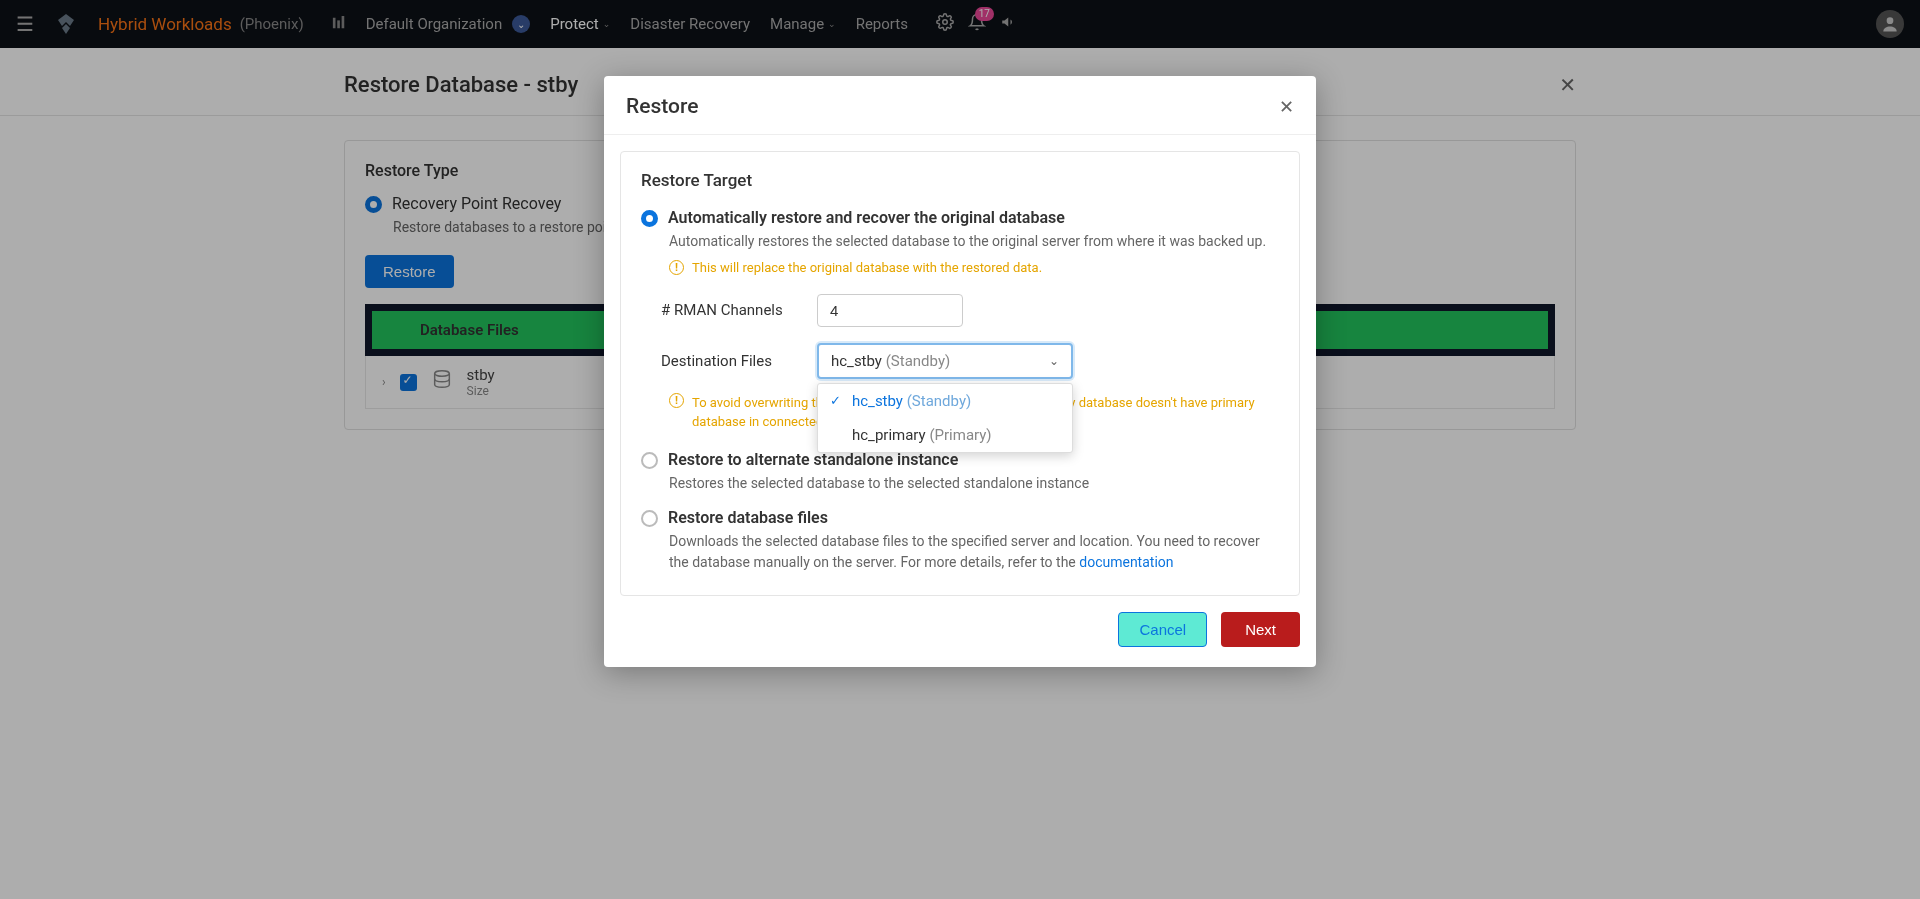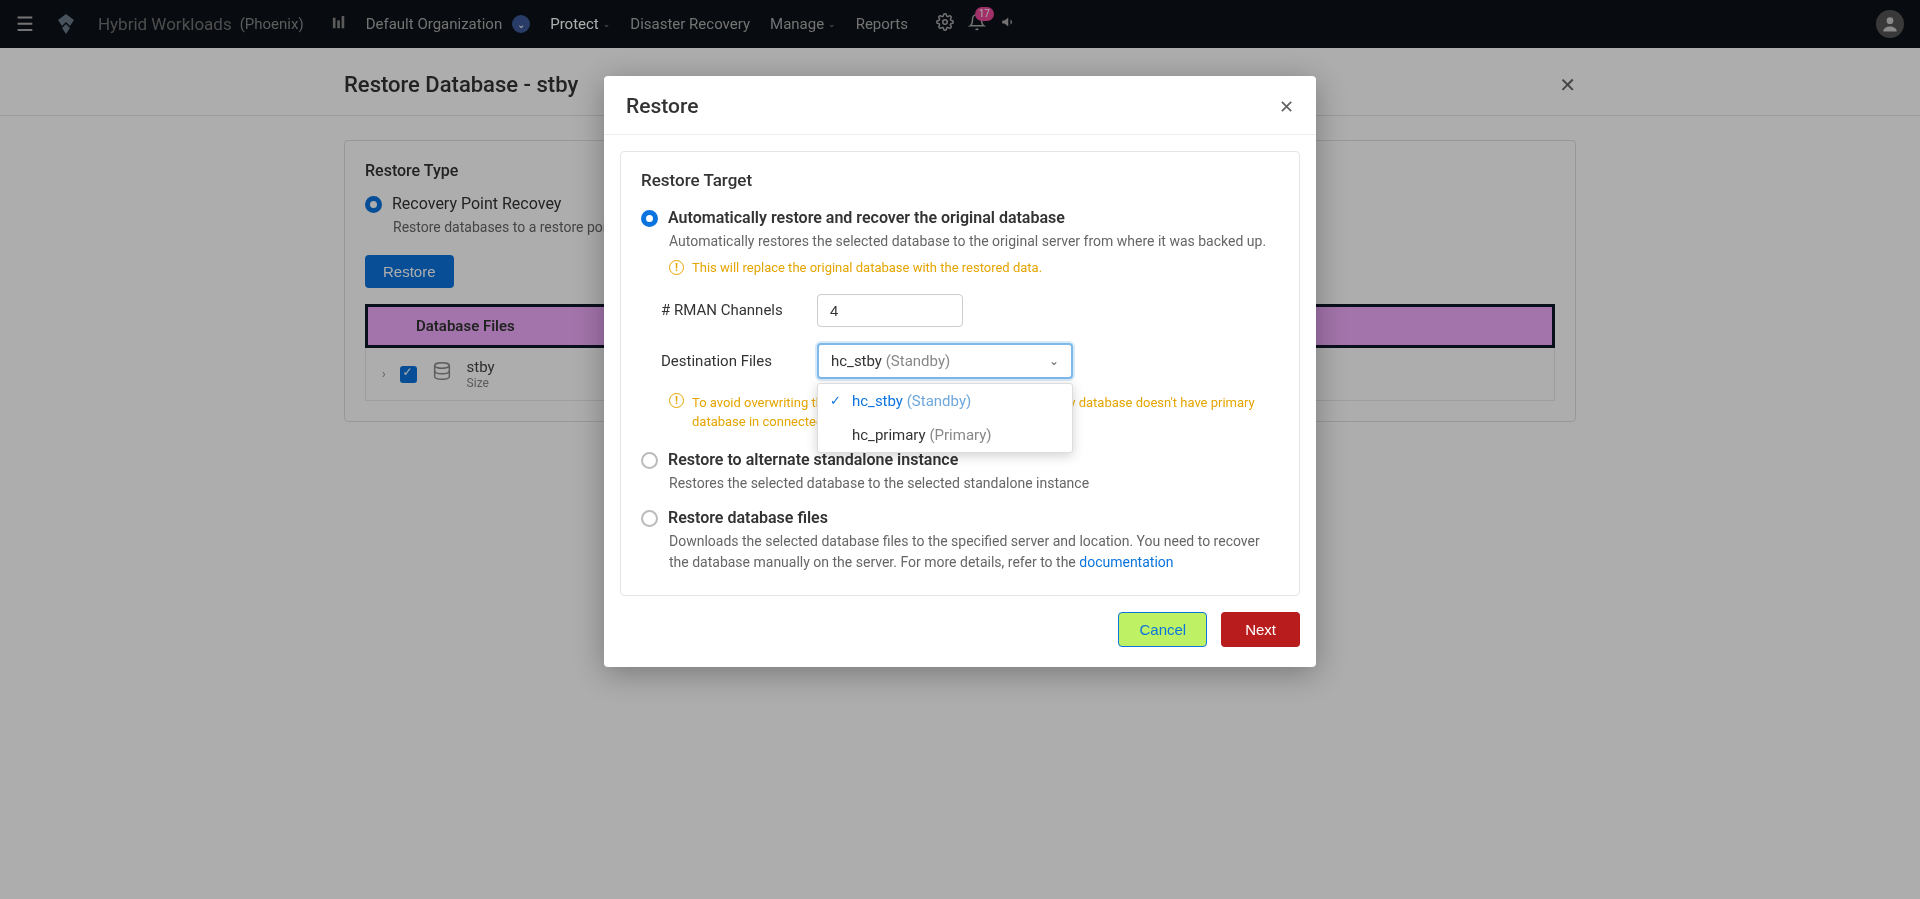--- a/index.html
+++ b/index.html
@@ -2,21 +2,21 @@
 <html><head>
 <meta charset="utf-8">
 <style>
   * { box-sizing: border-box; margin: 0; padding: 0; }
   html, body { width: 100%; height: 100%; font-family: -apple-system, BlinkMacSystemFont, "Segoe UI", Roboto, "Helvetica Neue", Arial, sans-serif; background: #fff; color: #333; }
   
   
   .navbar { background: #0d1117; height: 48px; display: flex; align-items: center; padding: 0 16px; gap: 20px; position: relative; }
   .hamburger { color: #aaa; font-size: 20px; cursor: pointer; }
   .logo { width: 24px; height: 24px; }
-  .product-name { color: #737373; font-size: 17px; font-weight: 400; }
+  .product-name { color: #f97316; font-size: 17px; font-weight: 400; }
   .product-sub { color: #888; font-size: 15px; margin-left: -12px; }
   .org-icon { color: #888; font-size: 14px; margin-left: 8px; }
   .org-name { color: #aaa; font-size: 15px; }
   .org-drop { background: #3b5998; color: #fff; border-radius: 50%; width: 18px; height: 18px; display: inline-flex; align-items: center; justify-content: center; font-size: 10px; margin-left: -10px; }
   .nav-item { color: #aaa; font-size: 15px; cursor: pointer; display: flex; align-items: center; gap: 4px; }
   .nav-item.active { color: #fff; }
   .nav-caret { font-size: 9px; color: #888; }
   .nav-icons { display: flex; gap: 14px; align-items: center; margin-left: 8px; }
   .nav-icon { color: #aaa; font-size: 17px; cursor: pointer; position: relative; }
   .badge { position: absolute; top: -6px; right: -8px; background: #ec4899; color: #fff; font-size: 10px; border-radius: 8px; padding: 0 4px; line-height: 14px; min-width: 16px; text-align: center; }
@@ -29,21 +29,21 @@
   .page-title { font-size: 22px; font-weight: 500; color: #333; }
   .page-close { font-size: 20px; color: #666; cursor: pointer; }
   .page-body { padding: 20px 280px; }
   .card { border: 1px solid #e0e0e0; border-radius: 4px; padding: 20px; }
   .section-label { font-size: 16px; font-weight: 500; margin-bottom: 14px; color: #333; }
   .radio-row { display: flex; align-items: flex-start; gap: 10px; margin-bottom: 6px; }
   .radio-circle { width: 17px; height: 17px; border: 5px solid #0b74de; border-radius: 50%; margin-top: 2px; flex-shrink: 0; }
   .radio-label { font-size: 16px; color: #333; }
   .radio-desc { font-size: 14px; color: #666; margin-left: 28px; }
   .btn-primary-sm { background: #0b74de; color: #fff; border: none; padding: 8px 18px; border-radius: 4px; font-size: 15px; margin: 20px 0 16px; cursor: pointer; }
-  .table-header { background: #f0abfc; border: 3px solid #0f172a; padding: 10px 48px; font-weight: 600; font-size: 15px; }
+  .table-header { background: #22c55e; border: 7px solid #0f172a; padding: 10px 48px; font-weight: 600; font-size: 15px; }
   .table-row { border: 1px solid #e8e8e8; border-top: none; padding: 10px 16px; display: flex; align-items: center; gap: 14px; }
   .expand-caret { color: #888; font-size: 12px; }
   .checkbox { width: 17px; height: 17px; background: #0b74de; border-radius: 3px; position: relative; }
   .checkbox::after { content: "✓"; color: #fff; font-size: 12px; position: absolute; top: -1px; left: 3px; }
   .db-icon { color: #888; }
   .db-name { font-size: 15px; color: #444; }
   .db-size { font-size: 12px; color: #888; }
 
   
   .dim { position: absolute; inset: 0; background: rgba(0,0,0,0.32); }
@@ -80,21 +80,21 @@
   .dropdown { position: absolute; top: 100%; left: -2px; width: calc(100% + 4px); margin-top: 6px; background: #fff; border: 1px solid #ddd; box-shadow: 0 3px 12px rgba(0,0,0,0.18); border-radius: 3px; z-index: 10; }
   .dd-item { padding: 8px 14px 8px 34px; font-size: 15px; position: relative; cursor: pointer; color: #333; }
   .dd-item.selected { color: #0b74de; }
   .dd-item.selected::before { content: "✓"; position: absolute; left: 12px; color: #0b74de; font-size: 13px; top: 9px; }
   .dd-sub { color: #888; }
   .dd-item.selected .dd-sub { color: #6fa8dc; }
 
   .big-warn { margin-top: 14px; }
   
   .modal-footer { padding: 0 16px 20px; display: flex; justify-content: flex-end; gap: 14px; }
-  .btn-outline { border: 1px solid #0b74de; color: #0b74de; background: #bef264; padding: 8px 20px; border-radius: 4px; font-size: 15px; cursor: pointer; }
+  .btn-outline { border: 1px solid #0b74de; color: #0b74de; background: #5eead4; padding: 8px 20px; border-radius: 4px; font-size: 15px; cursor: pointer; }
   .btn-primary { background: #b91c1c; color: #fff; border: none; padding: 8px 24px; border-radius: 4px; font-size: 15px; cursor: pointer; }
 
   
   .root { width: 1568px; height: 734px; position: relative; transform-origin: top left; }
   
   .root { width: 1920px; height: 899px; } 
   .page-header { padding: 24px 344px 18px; }
   .page-body   { padding: 24px 344px; }
 </style>
 </head>

